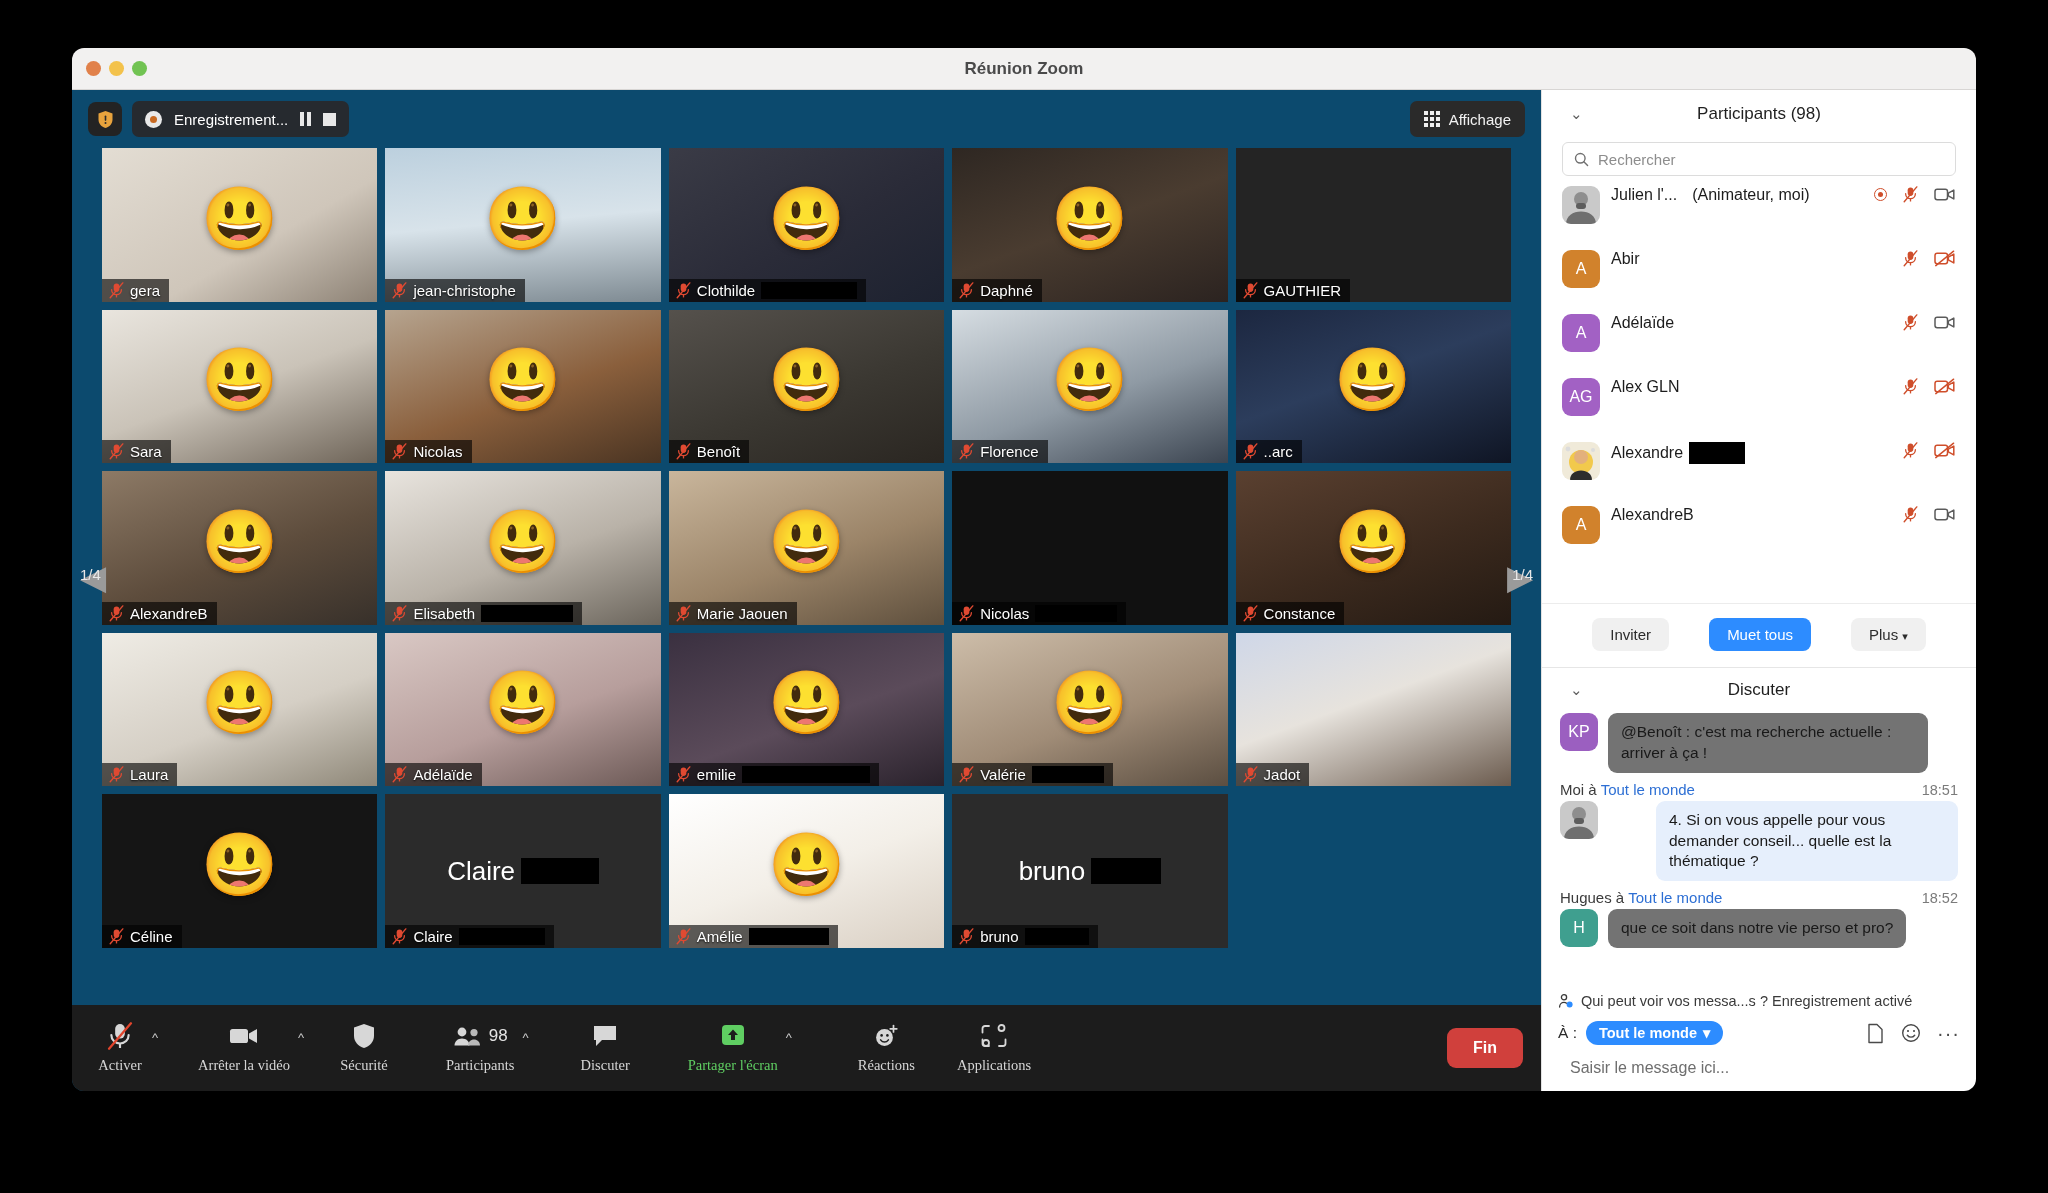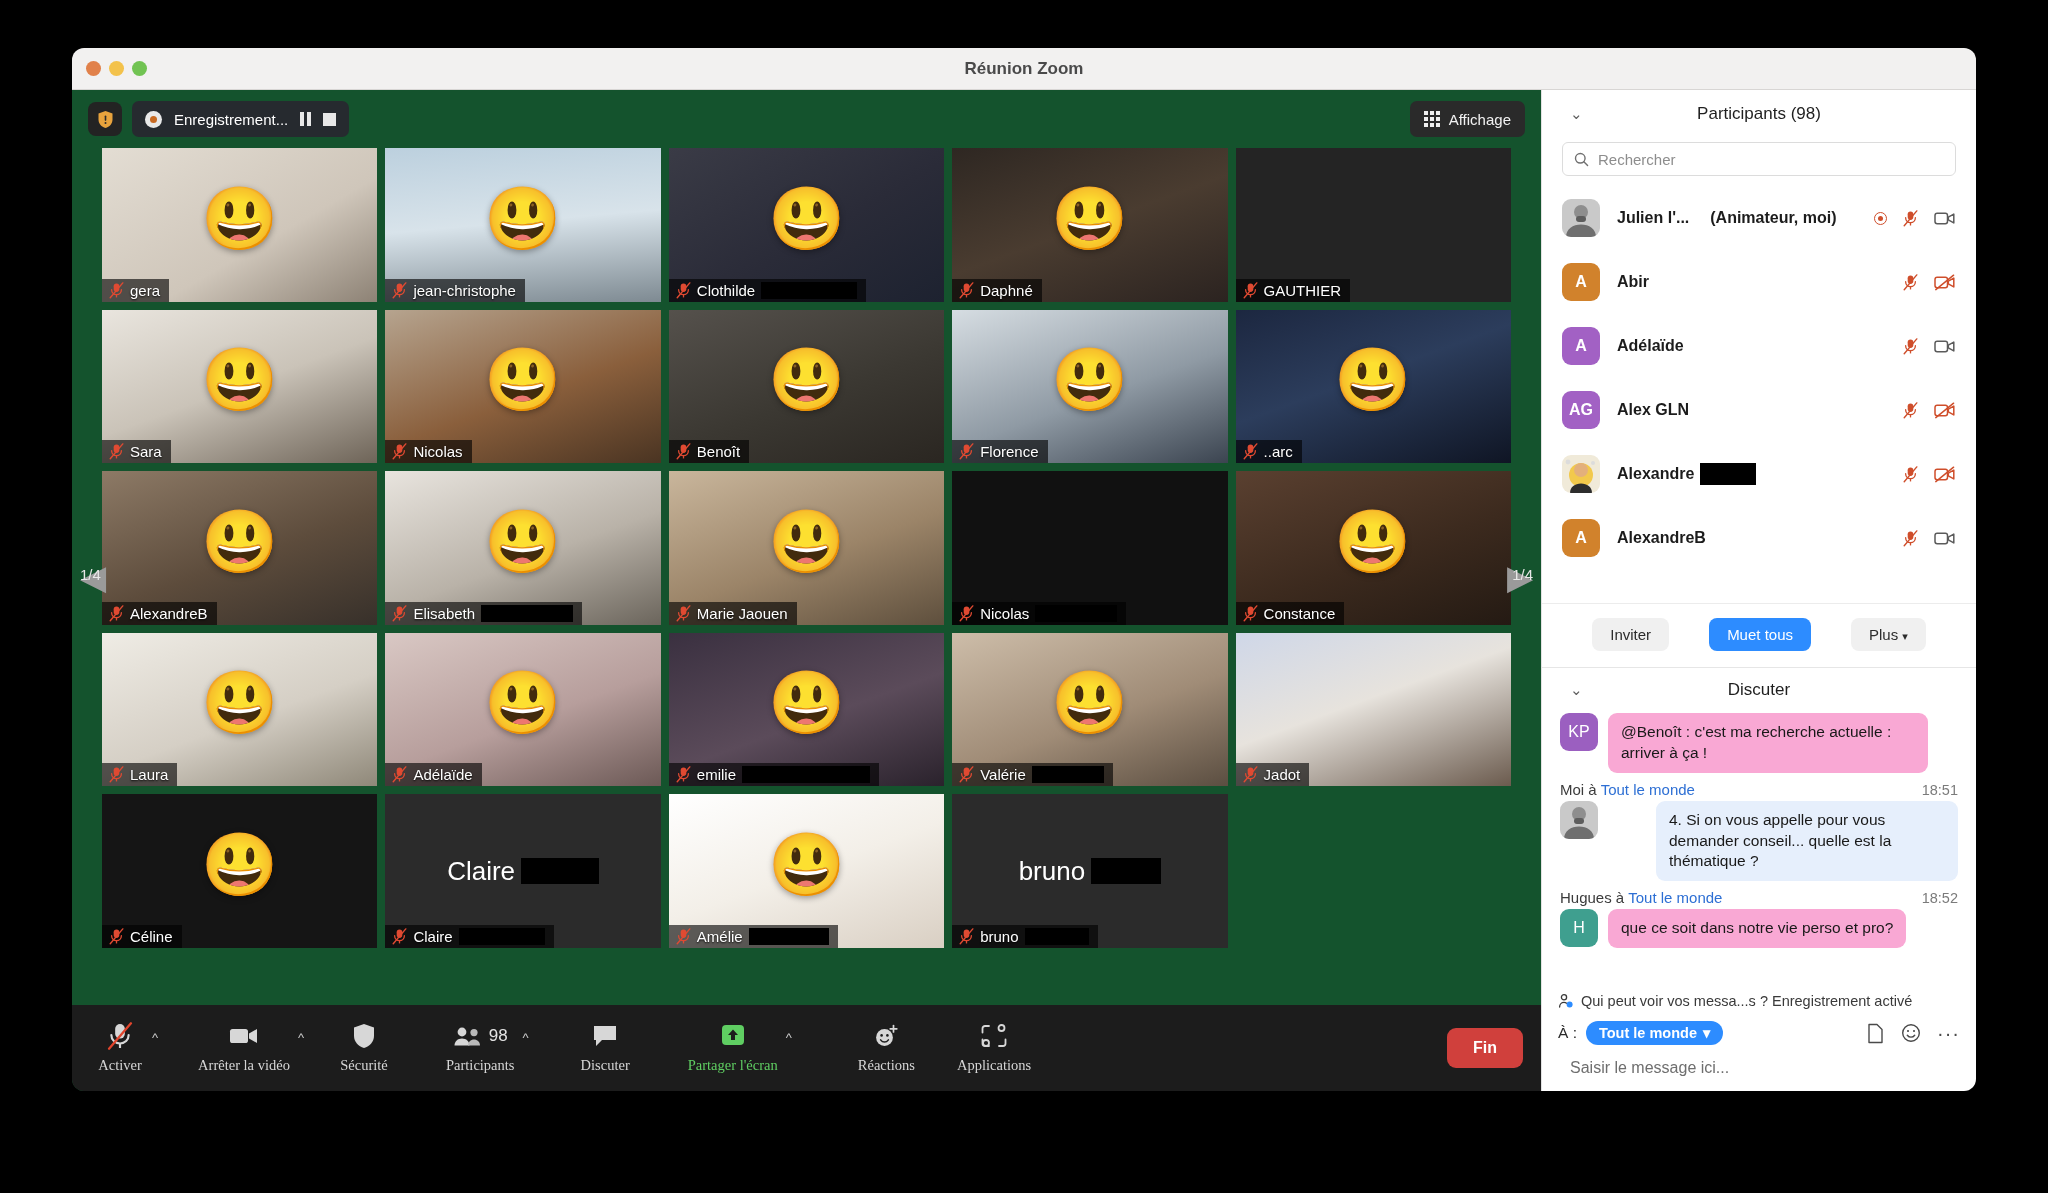--- a/index.html
+++ b/index.html
@@ -37,21 +37,21 @@
     font-size: 17px; font-weight: bold; color: #4a4a4a;
     pointer-events: none;
   }
 
   #body-row { display: flex; height: 1001px; }
 
   
   #video-area {
     position: relative;
     width: 1469px; height: 1001px;
-    background: #14532d;
+    background: #0c4a6e;
     display: flex; flex-direction: column;
   }
   #top-bar {
     height: 58px; display: flex; align-items: center;
     padding: 0 16px; gap: 10px; position: relative;
   }
   .shield-btn {
     width: 34px; height: 34px; border-radius: 8px;
     background: #232323; display: flex; align-items: center; justify-content: center;
   }
@@ -169,21 +169,21 @@
   .panel-head .chev { position:absolute; left: 28px; color:#5b5b5b; font-size:15px; }
   .panel-head .ttl { width:100%; text-align:center; font-size:17px; color:#1f1f1f; }
   .search-wrap { padding: 4px 20px 10px; flex:0 0 auto; }
   .search {
     height: 34px; border: 1px solid #dcdcdc; border-radius: 6px;
     display: flex; align-items: center; gap: 9px; padding: 0 11px;
     color: #8d8d8d; font-size: 15px;
   }
   #plist { flex: 1 1 auto; overflow: hidden; padding: 0 20px; min-height:0; }
   .prow {
-    display: flex; align-items: center; height: 64px; gap: 17px; font-weight: bold;
+    display: flex; align-items: flex-start; height: 64px; gap: 11px;
   }
   .av {
     width: 38px; height: 38px; border-radius: 9px; flex:0 0 auto;
     color: #fff; font-size: 16px;
     display: flex; align-items: center; justify-content: center;
     overflow:hidden;
   }
   .pname { font-size: 16px; color: #1c1c1c; white-space: nowrap; display:flex; align-items:center; gap:6px;}
   .prole { font-size: 16px; color: #1c1c1c; margin-left: 4px; }
   .pspacer { flex: 1; }
@@ -204,21 +204,21 @@
     border-top: 1px solid #e6e6e6; flex:0 0 auto;
   }
   .chat-head .chev { position:absolute; left:28px; color:#5b5b5b; font-size:15px; }
   .chat-head .ttl { width:100%; text-align:center; font-size:17px; color:#1f1f1f; }
   #chat-msgs { flex: 1 1 auto; overflow:hidden; padding: 0 18px; min-height:0; }
   .msg { display:flex; gap: 10px; margin-bottom: 6px; }
   .msg .bub {
     border-radius: 9px; padding: 9px 13px; font-size: 15.5px; line-height: 1.35;
     color: #191919; max-width: 320px;
   }
-  .bub.grey { background: #f9a8d4; }
+  .bub.grey { background: #737373; }
   .bub.blue { background: #e6effc; margin-left: 48px; }
   .meta { display:flex; align-items:baseline; margin: 8px 0 3px 0; font-size: 15px; }
   .meta .who { color: #3b3b3b; }
   .meta .lnk { color: #2d6fd4; margin-left: 4px; }
   .meta .tm { margin-left: auto; color: #7b7b7b; font-size: 14.5px; }
   .notice {
     display:flex; align-items:center; gap:7px; padding: 6px 16px 4px;
     font-size: 14.5px; color: #3a3a3a; white-space: nowrap; flex:0 0 auto;
   }
   .compose { padding: 8px 16px 14px; flex:0 0 auto; }

